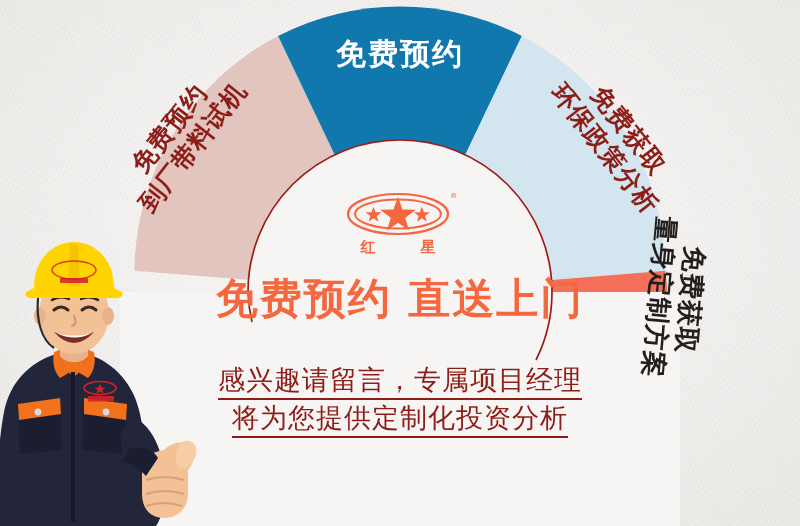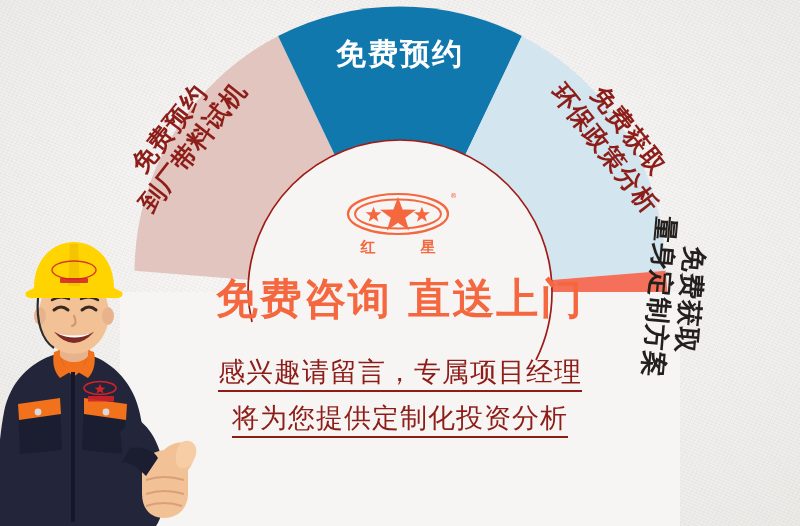--- a/index.html
+++ b/index.html
@@ -74,21 +74,21 @@
   #sub1,#sub2{
     position:absolute;left:150px;width:500px;
     text-align:center;
     font-family:"DejaVu Sans","Liberation Sans",sans-serif;
     font-weight:400;
     font-size:27px;line-height:1;
     color:#8d1d18;
     letter-spacing:1px;
     white-space:nowrap;
   }
-  #sub1{top:358px;}
+  #sub1{top:366px;}
   #sub2{top:404px;text-align:center;}
   #sub1 .u,#sub2 .u{
     border-bottom:2px solid #8d1d18;padding-bottom:5px;display:inline-block;
   }
 
   
   #worker{position:absolute;left:-4px;top:236px;width:226px;height:290px;}
 </style>
 </head>
 <body>
@@ -155,21 +155,21 @@
     <ellipse cx="58" cy="28" rx="43" ry="14.5" fill="none" stroke="#f4673f" stroke-width="2"></ellipse>
 
     <path fill="#f4673f" d="M34 19.5 l2.6 7.2 7.6 .1 -6.1 4.6 2.2 7.3 -6.3 -4.4 -6.3 4.4 2.2 -7.3 -6.1 -4.6 7.6 -.1 Z" transform="translate(0,0) scale(0.78) translate(9,7)"></path>
     <path fill="#f4673f" d="M58 10 l4.6 12.6 13.4 .2 -10.8 8 3.9 12.8 -11.1 -7.8 -11.1 7.8 3.9 -12.8 -10.8 -8 13.4 -.2 Z" transform="translate(0,1) scale(1.0)"></path>
     <path fill="#f4673f" d="M82 19.5 l2.6 7.2 7.6 .1 -6.1 4.6 2.2 7.3 -6.3 -4.4 -6.3 4.4 2.2 -7.3 -6.1 -4.6 7.6 -.1 Z" transform="translate(0,0) scale(0.78) translate(23,7)"></path>
     <text x="110" y="12" font-size="7" fill="#f4673f" font-family="DejaVu Sans, sans-serif">®</text>
     <text x="28" y="66" font-size="15" font-weight="bold" fill="#f4673f" font-family="DejaVu Sans, sans-serif" text-anchor="middle">红</text>
     <text x="88" y="66" font-size="15" font-weight="bold" fill="#f4673f" font-family="DejaVu Sans, sans-serif" text-anchor="middle">星</text>
   </svg>
 
-  <div id="headline">免费咨询  直送上门</div>
+  <div id="headline">免费预约  直送上门</div>
   <div id="sub1">
     <span class="u">感兴趣请留言，专属项目经理</span>
   </div>
   <div id="sub2">
     <span class="u">将为您提供定制化投资分析</span>
   </div>
 
   <svg id="worker" viewBox="0 0 226 290">
 
     <path fill="#23263a" d="M60 118 C34 126 14 146 8 176 C2 208 0 250 0 290 L150 290 C152 250 150 206 144 178

